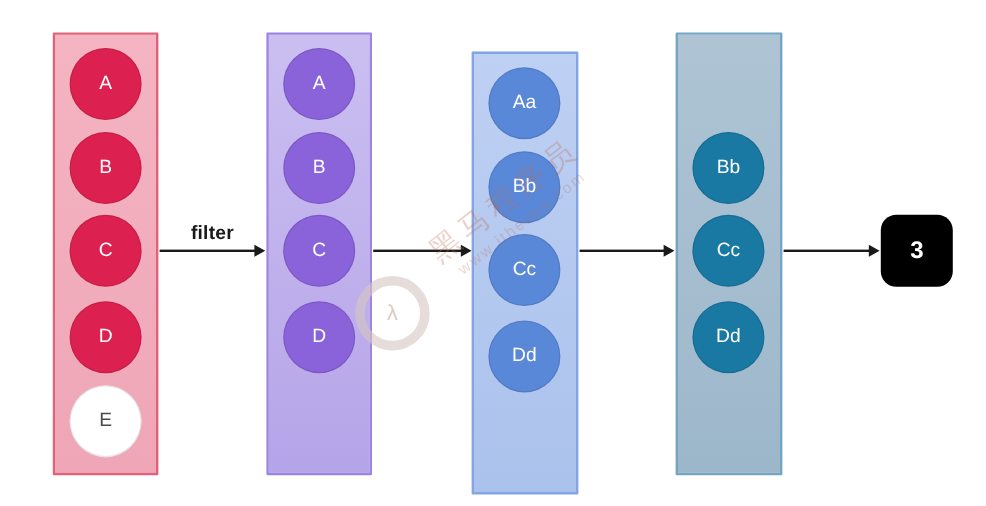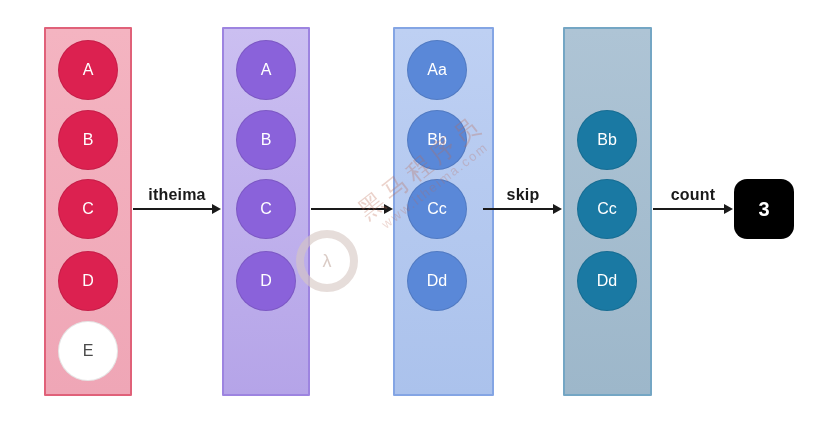--- a/index.html
+++ b/index.html
@@ -3,21 +3,21 @@
 <meta charset="utf-8">
 <style>
   html,body{margin:0;padding:0;background:#ffffff;}
   .canvas{
     position:relative;width:822px;height:422px;background:#ffffff;overflow:hidden;
     font-family:"Liberation Sans", sans-serif;
   }
   .col{position:absolute;top:27px;width:88px;height:369px;box-sizing:border-box;border-radius:1px;}
   .col-1{left:44px;background:linear-gradient(180deg,#f4b4c1,#efa6b6);border:2px solid #e06179;}
   .col-2{left:222px;background:linear-gradient(180deg,#cbbff1,#b5a4e8);border:2px solid #9d84e0;}
-  .col-3{left:393px;width:101px;background:linear-gradient(180deg,#bed0f3,#abc2ec);border:2px solid #84a5e4;}
+  .col-3{left:393px;width:89px;background:linear-gradient(180deg,#bed0f3,#abc2ec);border:2px solid #84a5e4;margin-top:16px;}
   .col-4{left:563px;width:89px;background:linear-gradient(180deg,#aec4d5,#9db7ca);border:2px solid #74a6c4;}
   .circle{
     position:absolute;left:12px;width:60px;height:60px;border-radius:50%;
     display:flex;align-items:center;justify-content:center;
     color:#ffffff;font-size:16px;box-shadow:inset 0 0 0 1px rgba(0,0,0,0.10);
   }
   .c1{background:#dc2150;}
   .c2{background:#8a62da;}
   .c3{background:#5a88d8;}
   .c4{background:#1a79a3;}
@@ -57,52 +57,50 @@
 <div class="canvas">
 
   <div class="col col-1">
     <div class="circle c1 r1">A</div>
     <div class="circle c1 r2">B</div>
     <div class="circle c1 r3">C</div>
     <div class="circle c1 r4">D</div>
     <div class="circle c-excluded r5">E</div>
   </div>
 
-  <div class="op-label" style="left:127px">itheima</div>
+  <div class="op-label" style="left:127px">filter</div>
   <div class="arrow-line" style="left:133px;width:80px"></div>
   <div class="arrow-head" style="left:212px"></div>
 
   <div class="col col-2">
     <div class="circle c2 r1">A</div>
     <div class="circle c2 r2">B</div>
     <div class="circle c2 r3">C</div>
     <div class="circle c2 r4">D</div>
   </div>
 
   <div class="arrow-line" style="left:311px;width:74px"></div>
   <div class="arrow-head" style="left:384px"></div>
 
   <div class="col col-3">
     <div class="circle c3 r1">Aa</div>
     <div class="circle c3 r2">Bb</div>
     <div class="circle c3 r3">Cc</div>
     <div class="circle c3 r4">Dd</div>
   </div>
 
-  <div class="op-label" style="left:473px">skip</div>
   <div class="arrow-line" style="left:483px;width:71px"></div>
   <div class="arrow-head" style="left:553px"></div>
 
   <div class="col col-4">
     <div class="circle c4 r2">Bb</div>
     <div class="circle c4 r3">Cc</div>
     <div class="circle c4 r4">Dd</div>
   </div>
 
-  <div class="op-label" style="left:643px">count</div>
   <div class="arrow-line" style="left:653px;width:72px"></div>
   <div class="arrow-head" style="left:724px"></div>
 
   <div class="result-box">
     <span>3</span>
   </div>
 
   <div class="wm wm-ring">
     <span>λ</span>
   </div>

